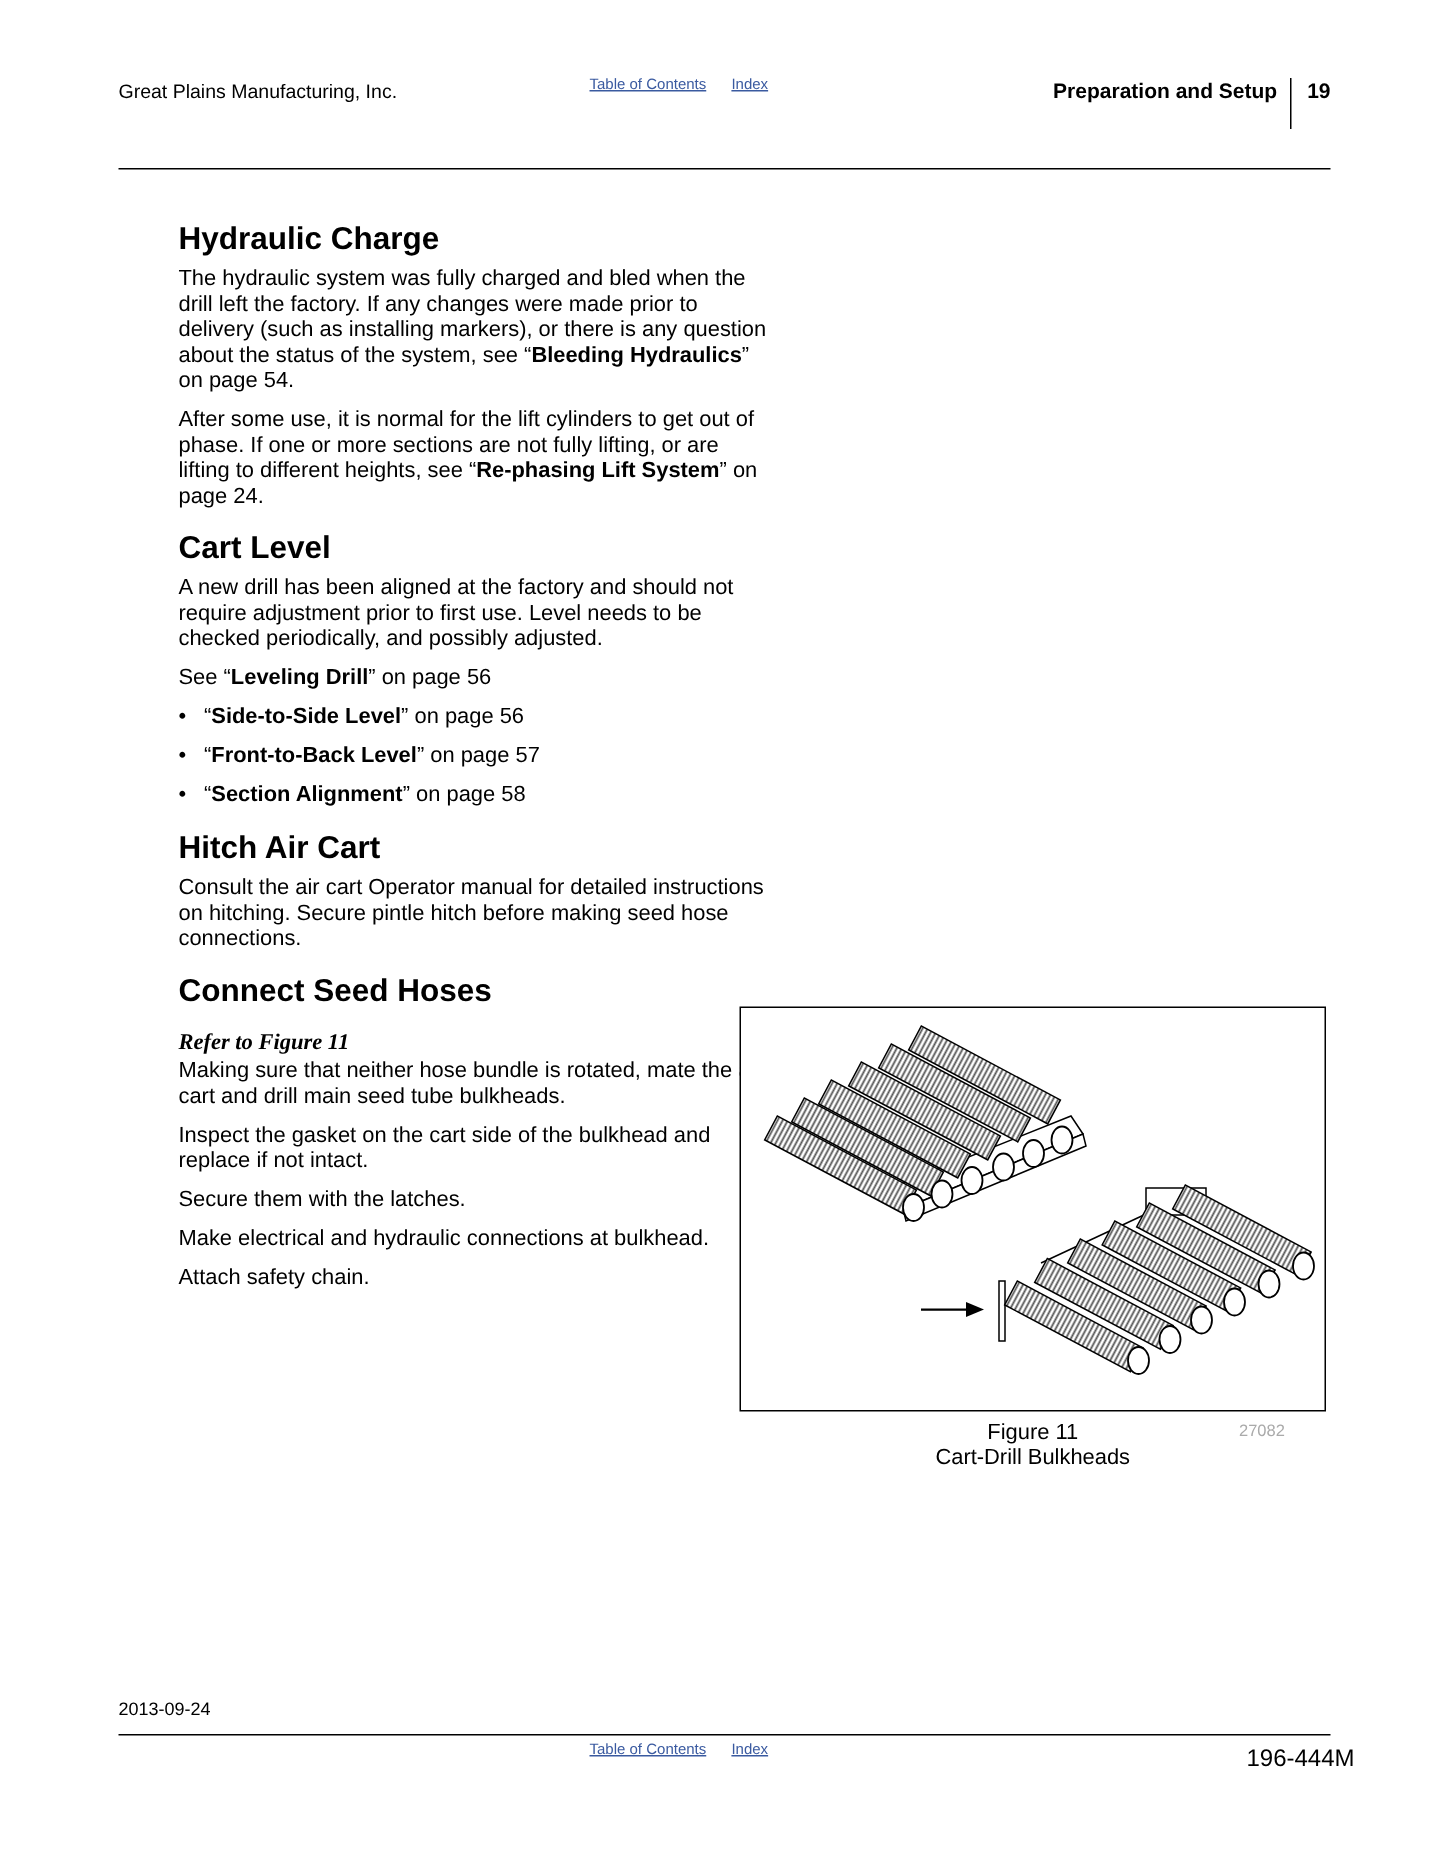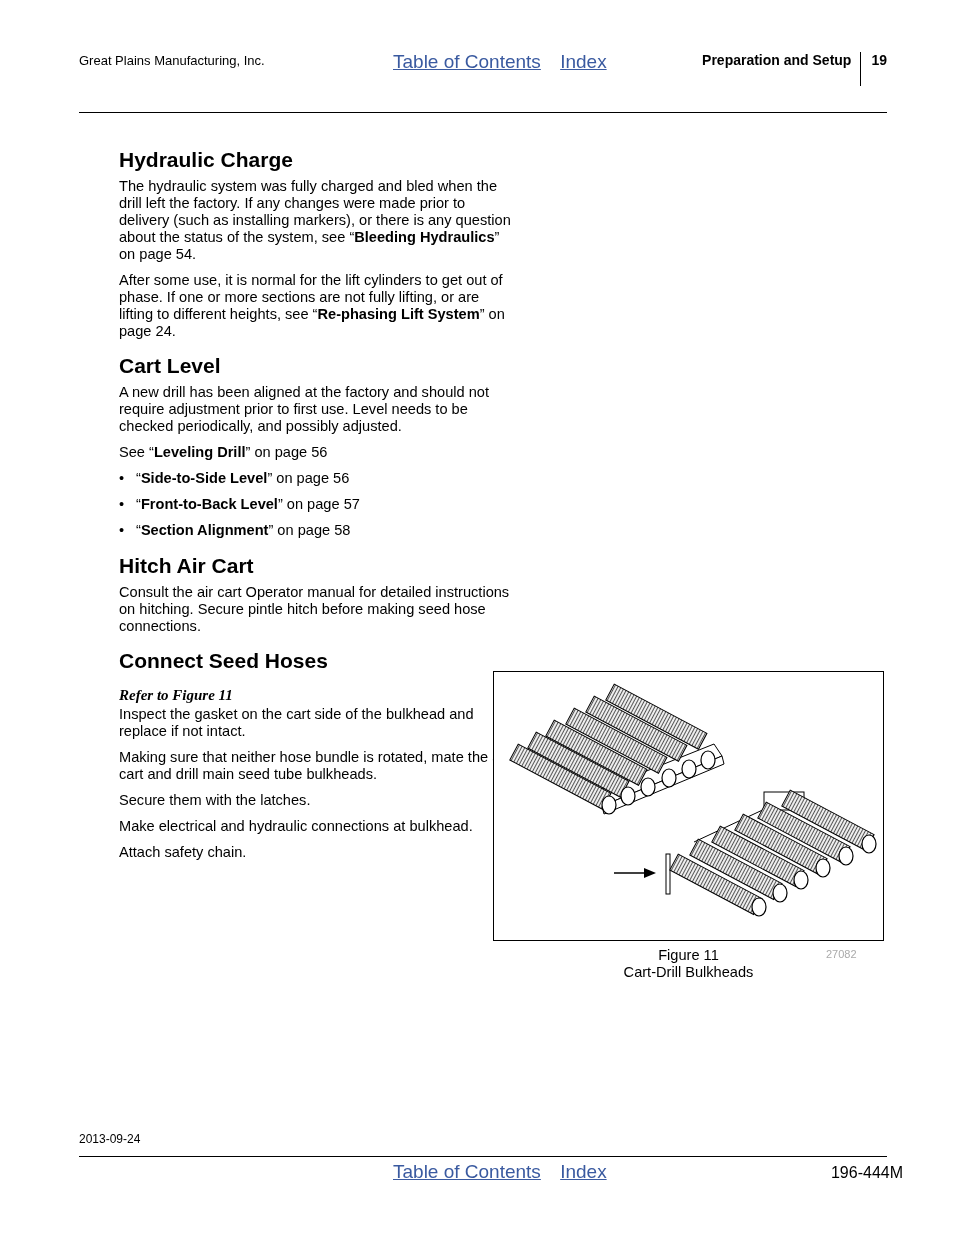--- a/index.html
+++ b/index.html
@@ -1,18 +1,18 @@
 <!DOCTYPE html>
 <html><head>
 <meta charset="utf-8">
 <style>
   html, body { margin:0; padding:0; background:#fff; }
   body { width:954px; height:1235px; position:relative; font-family:"Liberation Sans", sans-serif; color:#000; overflow:hidden; }
   .hdr-left { position:absolute; left:79px; top:53px; font-size:13px; }
-  .navlinks { position:absolute; left:393px; font-size:19px; }
+  .navlinks { position:absolute; left:393px; font-size:10px; }
   .navlinks a { color:#3a5aa0; text-decoration:underline; margin-right:14px; cursor:pointer; }
   .hdr-nav { top:51px; }
   .hdr-right { position:absolute; right:67px; top:52px; font-size:14px; font-weight:bold; display:flex; align-items:flex-start; }
   .hdr-right .sep { width:1px; height:34px; background:#000; margin:0 10px 0 9px; }
   .rule { position:absolute; left:79px; width:808px; height:1px; background:#000; }
   .col { position:absolute; left:79px; width:392px; font-size:14.6px; line-height:17px; }
   h2 { font-size:21px; margin:0 0 6px 0; font-weight:bold; line-height:24px; }
   p { margin:0 0 9px 0; }
   ul { margin:0; padding:0; list-style:none; }
   ul li { margin:0 0 9px 0; padding-left:0; }
@@ -52,22 +52,22 @@
     <li><span class="bullet">•</span><span>“</span><b>Side-to-Side Level</b><span>” on page 56</span></li>
     <li><span class="bullet">•</span><span>“</span><b>Front-to-Back Level</b><span>” on page 57</span></li>
     <li style="margin-bottom:15px;"><span class="bullet">•</span><span>“</span><b>Section Alignment</b><span>” on page 58</span></li>
   </ul>
 
   <h2>Hitch Air Cart</h2>
   <p style="margin-bottom:14px;">Consult the air cart Operator manual for detailed instructions on hitching. Secure pintle hitch before making seed hose connections.</p>
 
   <h2 style="margin-bottom:14px;">Connect Seed Hoses</h2>
   <div class="ref">Refer to Figure 11</div>
+  <p>Making sure that neither hose bundle is rotated, mate the air cart and drill main seed tube bulkheads.</p>
   <p>Inspect the gasket on the cart side of the bulkhead and replace if not intact.</p>
-  <p>Making sure that neither hose bundle is rotated, mate the air cart and drill main seed tube bulkheads.</p>
   <p>Secure them with the latches.</p>
   <p>Make electrical and hydraulic connections at bulkhead.</p>
   <p>Attach safety chain.</p>
 </div>
 
 <div class="figbox">
   <svg width="389" height="268" viewBox="0 0 389 268">
     <defs>
       <pattern id="coil" width="3" height="6" patternUnits="userSpaceOnUse">
         <rect width="3" height="6" fill="#fff"></rect>

